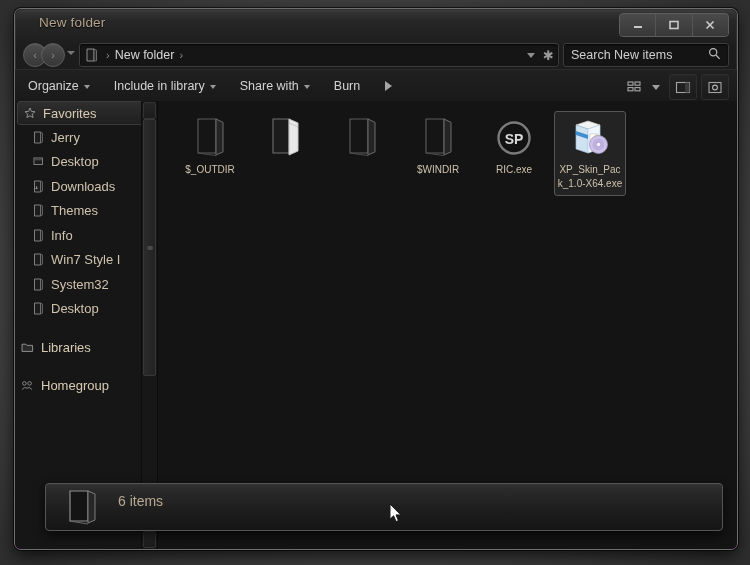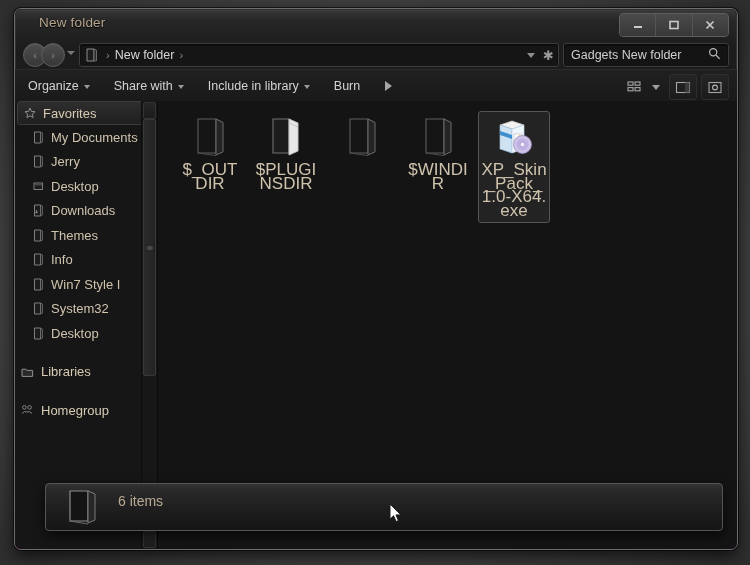--- a/index.html
+++ b/index.html
@@ -186,21 +186,21 @@
     width:66px;margin:4px 2px;padding:4px 2px 5px;
     display:flex;flex-direction:column;align-items:center;
     border:1px solid transparent;border-radius:3px;
   }
   .fileitem.sel{
     background:rgba(72,72,72,.30);
     border:1px solid #555;
   }
   .fi-icon{height:44px;display:flex;align-items:center;justify-content:center;margin-bottom:3px;}
   .fi-label{
-    color:#cfc3ad;font-size:17px;line-height:13.5px;text-align:center;
+    color:#cfc3ad;font-size:10px;line-height:13.5px;text-align:center;
     word-break:break-all;
   }
 
   
   #statusbar{
     position:absolute;left:14px;right:14px;bottom:18px;height:46px;
     background:linear-gradient(180deg,#333333 0%,#2a2a2a 12%,#1e1e1e 55%,#151515 100%);
     border:1px solid #555;border-radius:4px;
     box-shadow:0 4px 12px rgba(0,0,0,.7);
     z-index:20;
@@ -264,41 +264,41 @@
         <span class="crumb-sep">›</span>
         <span class="crumb-text">New folder</span>
         <span class="crumb-sep">›</span>
         <span id="addr-right">
           <span id="addr-dd"></span>
           <span id="addr-refresh">✱</span>
         </span>
       </div>
 
       <div id="searchbox">
-        <span id="search-placeholder">Gadgets New folder</span>
+        <span id="search-placeholder">Search New items</span>
         <span id="search-icon">
           <svg width="13" height="13" viewBox="0 0 13 13">
             <circle cx="5.2" cy="5.2" r="3.6" fill="none" stroke="#b9b9b9" stroke-width="1.2"></circle>
             <path d="M8.1 8.1 L11.6 11.9" stroke="#b9b9b9" stroke-width="1.3" fill="none"></path>
           </svg>
         </span>
       </div>
     </div>
 
     <div id="toolbar">
       <div class="tbitem">
         <span>Organize</span>
         <span class="cv"></span>
       </div>
       <div class="tbitem">
+        <span>Include in library</span>
+        <span class="cv"></span>
+      </div>
+      <div class="tbitem">
         <span>Share with</span>
-        <span class="cv"></span>
-      </div>
-      <div class="tbitem">
-        <span>Include in library</span>
         <span class="cv"></span>
       </div>
       <div class="tbitem">
         <span>Burn</span>
       </div>
       <div id="tb-overflow"></div>
 
       <div id="tb-right">
         <div class="tbplain">
           <svg width="16" height="14" viewBox="0 0 16 14">
@@ -339,29 +339,20 @@
           <span>Favorites</span>
         </div>
 
         <div class="navitem">
           <span class="ico">
             <svg width="11" height="13" viewBox="0 0 11 13">
                 <path d="M1.5 1 h6 v11 h-6 z" fill="#1c1c1c" stroke="#8a8a8a" stroke-width=".9"></path>
                 <path d="M7.5 1 l2 1 v9.1 l-2 .9 z" fill="#262626" stroke="#7a7a7a" stroke-width=".7"></path>
               </svg>
           </span>
-          <span>My Documents</span>
-        </div>
-        <div class="navitem">
-          <span class="ico">
-            <svg width="11" height="13" viewBox="0 0 11 13">
-                <path d="M1.5 1 h6 v11 h-6 z" fill="#1c1c1c" stroke="#8a8a8a" stroke-width=".9"></path>
-                <path d="M7.5 1 l2 1 v9.1 l-2 .9 z" fill="#262626" stroke="#7a7a7a" stroke-width=".7"></path>
-              </svg>
-          </span>
           <span>Jerry</span>
         </div>
         <div class="navitem">
           <span class="ico">
             <svg width="11" height="13" viewBox="0 0 11 13">
                 <rect x="1" y="3" width="8.5" height="6.5" fill="#1c1c1c" stroke="#8a8a8a" stroke-width=".9"></rect>
                 <rect x="1.8" y="3.8" width="7" height="1.6" fill="#4a4a4a"></rect>
               </svg>
           </span>
           <span>Desktop</span>
@@ -472,21 +463,20 @@
           </div>
 
           <div class="fileitem">
             <div class="fi-icon">
               <svg width="36" height="42" viewBox="0 0 36 42">
                 <path d="M5 2 h16 v34 h-16 z" fill="#1c1c1c" stroke="#707070" stroke-width="1.1"></path>
                 <path d="M21 2 l9 4 v28 l-9 4 z" fill="#e8e8e8" stroke="#c3c3c3" stroke-width="1"></path>
                 <path d="M21 6 l9 4" stroke="#bdbdbd" stroke-width=".8" fill="none"></path>
               </svg>
             </div>
-            <div class="fi-label">$PLUGINSDIR</div>
           </div>
 
           <div class="fileitem">
             <div class="fi-icon">
               <svg width="36" height="42" viewBox="0 0 36 42">
                 <path d="M6 2 h18 v34 h-18 z" fill="#151515" stroke="#5e5e5e" stroke-width="1.1"></path>
                 <path d="M24 2 l7 3.4 v29.4 l-7 3.2 z" fill="#242424" stroke="#6d6d6d" stroke-width="1"></path>
                 <path d="M6 36 l18 2.6" stroke="#4c4c4c" stroke-width="1" fill="none"></path>
               </svg>
             </div>
@@ -496,20 +486,29 @@
             <div class="fi-icon">
               <svg width="36" height="42" viewBox="0 0 36 42">
                 <path d="M6 2 h18 v34 h-18 z" fill="#151515" stroke="#5e5e5e" stroke-width="1.1"></path>
                 <path d="M24 2 l7 3.4 v29.4 l-7 3.2 z" fill="#242424" stroke="#6d6d6d" stroke-width="1"></path>
                 <path d="M6 36 l18 2.6" stroke="#4c4c4c" stroke-width="1" fill="none"></path>
               </svg>
             </div>
             <div class="fi-label">$WINDIR</div>
           </div>
 
+          <div class="fileitem">
+            <div class="fi-icon">
+              <svg width="38" height="38" viewBox="0 0 38 38">
+                <circle cx="19" cy="19" r="15.5" fill="#121212" stroke="#7b7b7b" stroke-width="2.4"></circle>
+                <text x="19" y="24.5" text-anchor="middle" font-family="Liberation Sans, sans-serif" font-size="14" font-weight="bold" fill="#d8d8d8">SP</text>
+              </svg>
+            </div>
+            <div class="fi-label">RIC.exe</div>
+          </div>
 
           <div class="fileitem sel">
             <div class="fi-icon">
               <svg width="40" height="38" viewBox="0 0 40 38">
 
                 <path d="M6 6 L18 2 L30 6 L18 10 Z" fill="#f2f2f2" stroke="#c9c9c9" stroke-width=".7"></path>
 
                 <path d="M6 6 L18 10 L18 34 L6 30 Z" fill="#cfe2f2" stroke="#9dbdd8" stroke-width=".7"></path>
                 <path d="M18 10 L30 6 L30 30 L18 34 Z" fill="#eef5fb" stroke="#b9d2e6" stroke-width=".7"></path>
 

